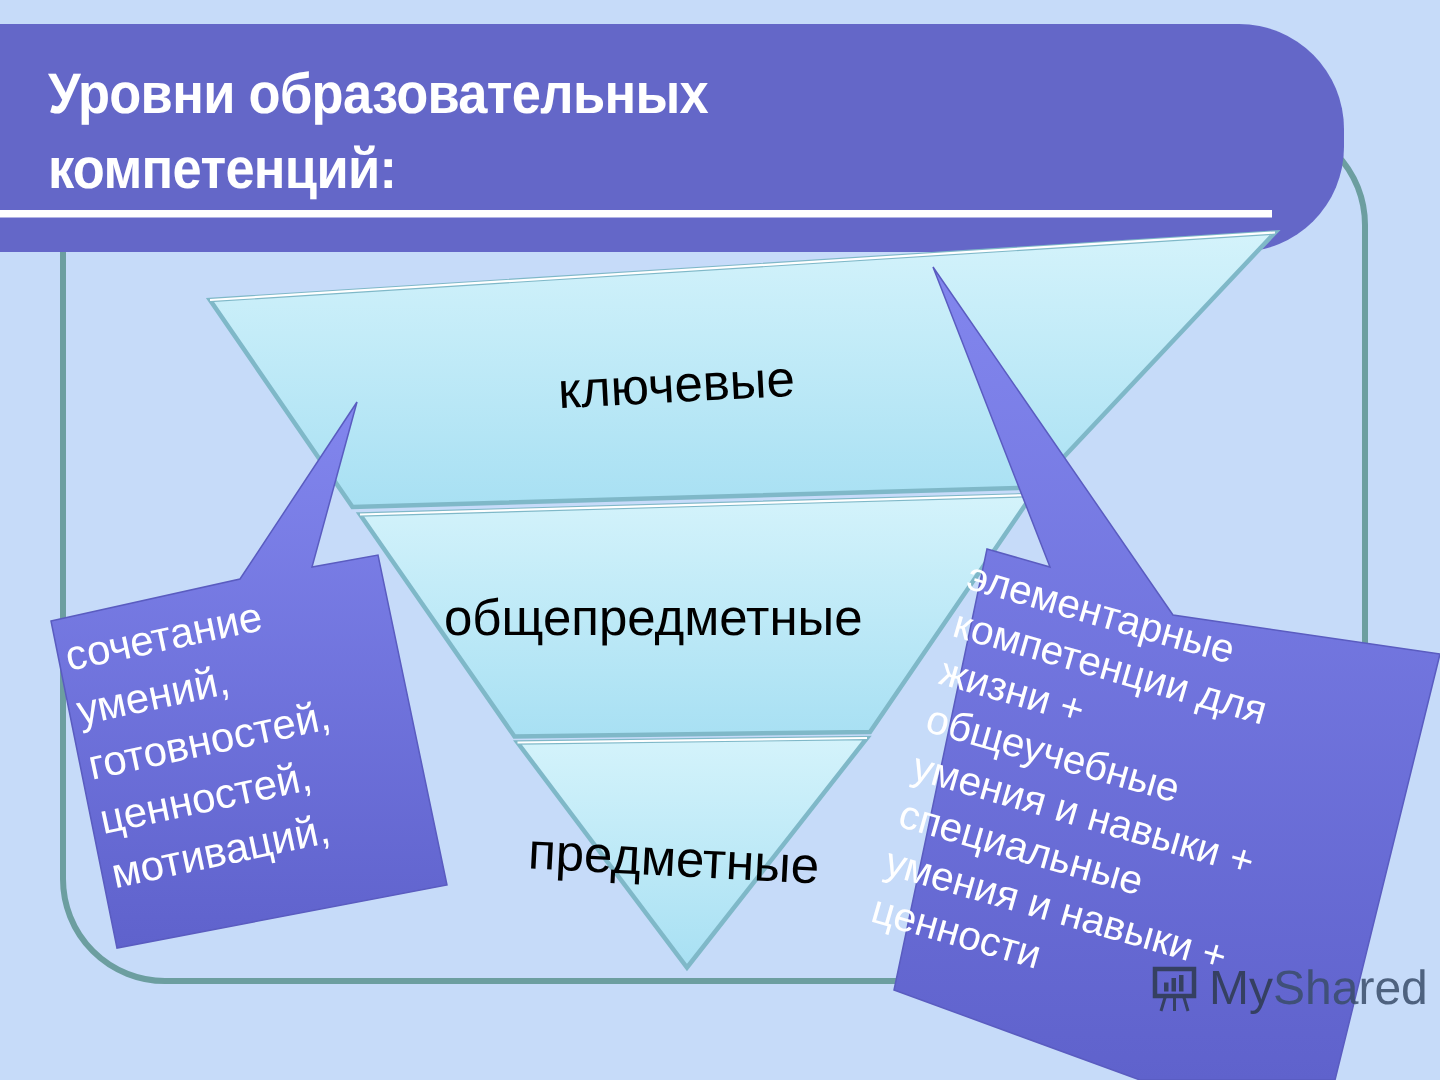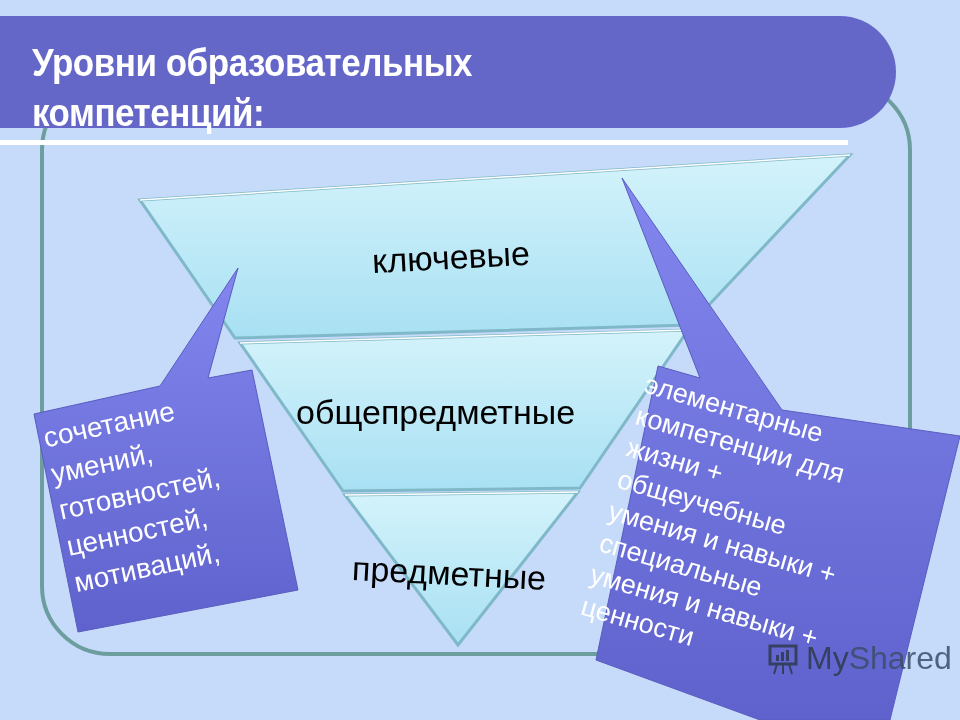--- a/index.html
+++ b/index.html
@@ -1,18 +1,18 @@
 <!DOCTYPE html>
 <html><head>
 <meta charset="utf-8">
 <style>
   html, body { margin:0; padding:0; }
   body { width:960px; height:720px; overflow:hidden; background:#c6dbf9; position:relative; font-family:"Liberation Sans", sans-serif; }
   .frame { position:absolute; left:40px; top:80px; width:872px; height:576px; border:4px solid #6c9ea0; border-radius:70px; box-sizing:border-box; }
-  .title-bar { position:absolute; left:0; top:16px; width:896px; height:112px; background:#6467c8; border-radius:0 70px 70px 0; }
+  .title-bar { position:absolute; left:0; top:16px; width:896px; height:152px; background:#6467c8; border-radius:0 70px 70px 0; }
   .title { position:absolute; left:32px; top:22px; color:#fff; font-weight:bold; font-size:38px; line-height:50px; letter-spacing:-0.5px; transform:scaleX(0.92); transform-origin:left top; }
   .title-line { position:absolute; left:0; top:124px; width:848px; height:5px; background:#fff; }
   svg.diagram { position:absolute; left:0; top:0; width:960px; height:720px; }
   .label { position:absolute; color:#000; font-size:34px; white-space:nowrap; }
   .callout-text { position:absolute; color:#fff; font-size:30px; line-height:34px; white-space:pre-line; }
   .watermark { position:absolute; left:766px; top:640px; display:flex; align-items:center; gap:6px; color:#2e3a4e; font-size:32px; opacity:0.85; }
   .wm-blue { color:#3a4d6a; }
 </style>
 </head>
 <body>

